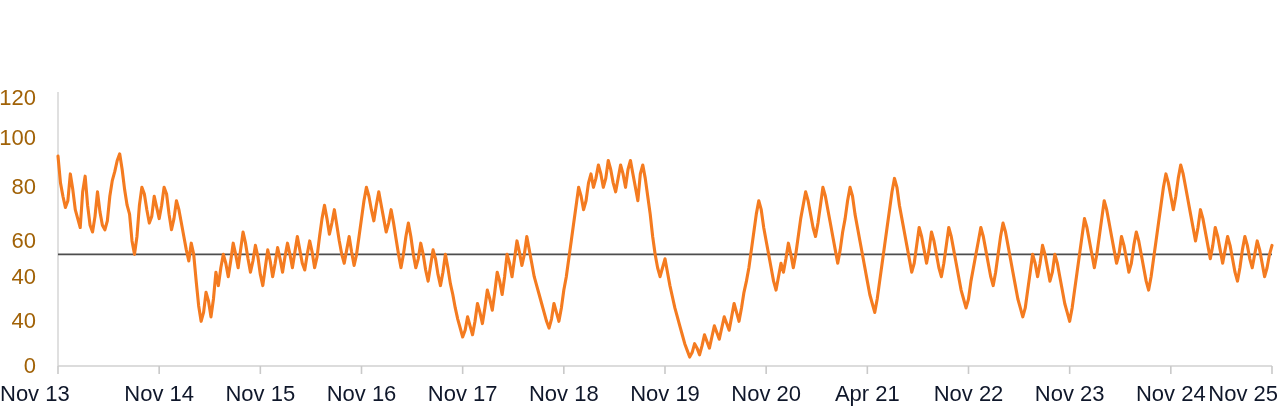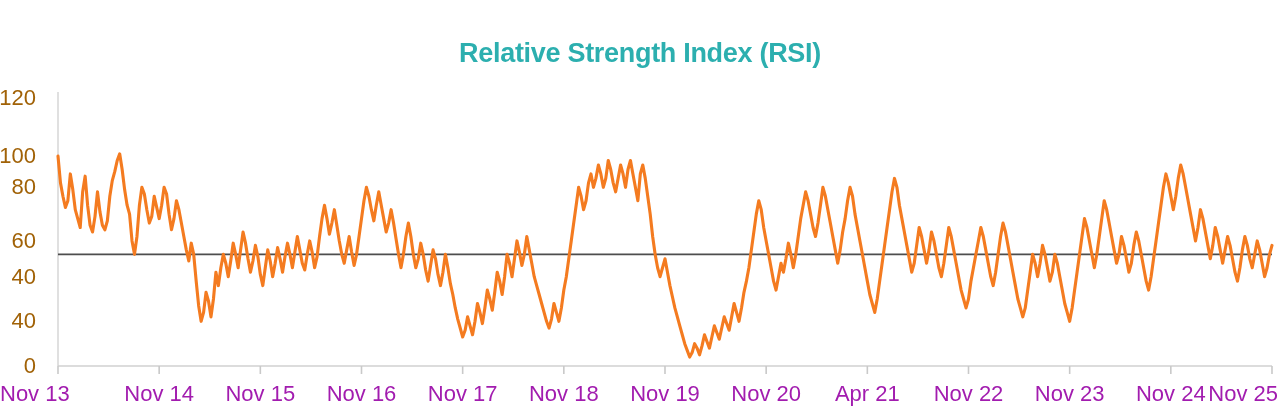--- a/index.html
+++ b/index.html
@@ -45,37 +45,36 @@
     color: #a16207;
     font-family: "Liberation Sans", sans-serif;
     line-height: 1;
     white-space: nowrap;
   }
   .x-tick-label {
     position: absolute;
     top: 383px;
     text-align: center;
     font-size: 22px;
-    color: #a21caf;
+    color: #0f172a;
     font-family: "Liberation Sans", sans-serif;
     line-height: 1;
     white-space: nowrap;
     transform: translateX(-50%);
   }
 </style>
 </head>
 <body>
 
 <div id="chart-root">
 
-  <div id="chart-title" style="color: rgb(44, 175, 175);">Relative Strength Index (RSI)</div>
 
   <div id="y-axis-labels">
       <div class="y-tick-label" style="top: 87px;">120</div>
-      <div class="y-tick-label" style="top: 145px;">100</div>
+      <div class="y-tick-label" style="top: 127px;">100</div>
       <div class="y-tick-label" style="top: 176.333px;">80</div>
       <div class="y-tick-label" style="top: 221px; margin-top: 9px;">60</div>
       <div class="y-tick-label" style="top: 265.667px;">40</div>
       <div class="y-tick-label" style="top: 310.333px;">40</div>
       <div class="y-tick-label" style="top: 355px;">0</div>
     </div>
   <div id="x-axis-labels">
       <div class="x-tick-label" style="transform: none; left: 0px;">Nov 13</div>
       <div class="x-tick-label" style="left: 159.167px;">Nov 14</div>
       <div class="x-tick-label" style="left: 260.333px;">Nov 15</div>

